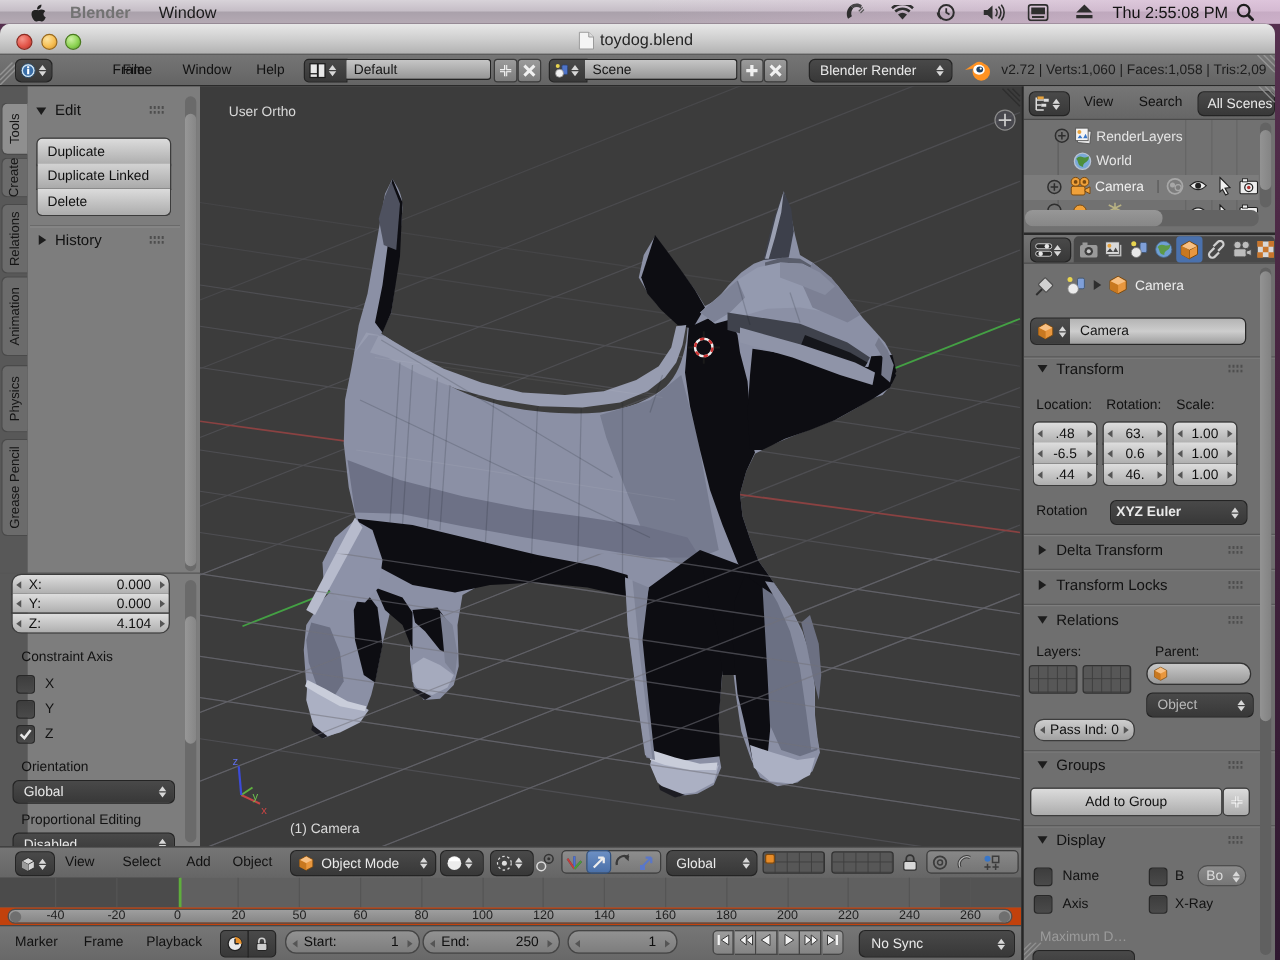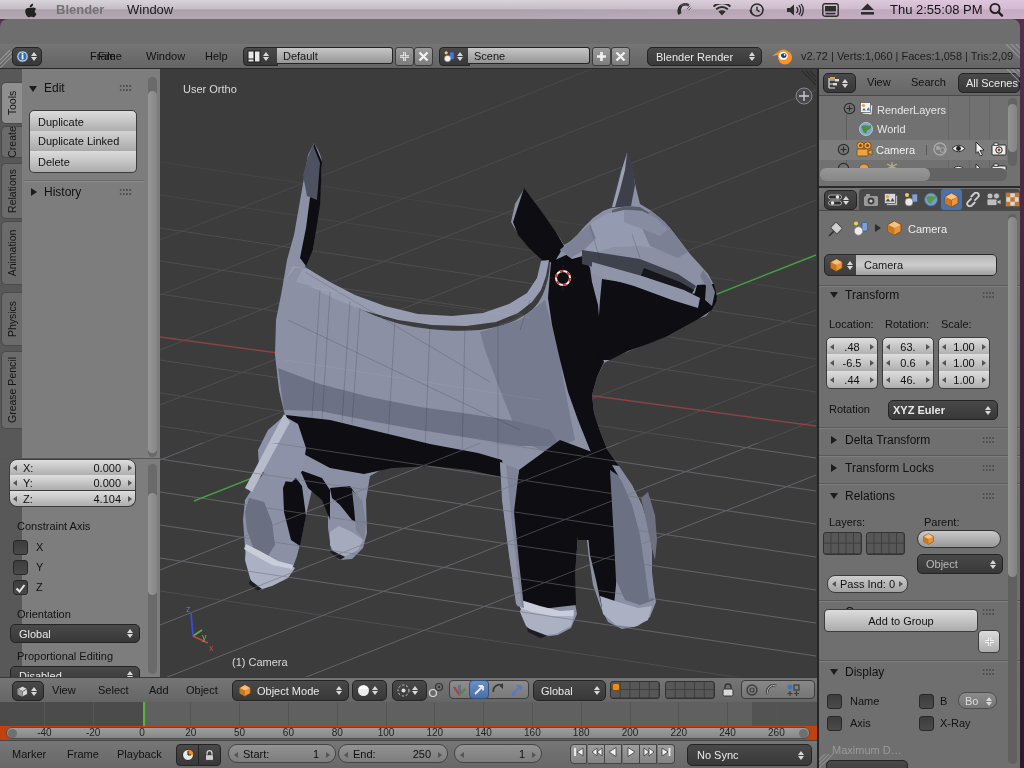--- a/index.html
+++ b/index.html
@@ -79,20 +79,34 @@
   </svg>
   <span class="abs" style="left:890px;top:2px;font-size:13px;color:#141414;">Thu 2:55:08 PM</span>
   <svg class="abs" style="left:988px;top:2px;" width="16" height="16" viewBox="0 0 16 16">
     <circle cx="7" cy="6.5" r="4.6" fill="none" stroke="#1e1e1e" stroke-width="1.8"></circle>
     <path d="M10.4 10 L14 13.6" stroke="#1e1e1e" stroke-width="2.4" stroke-linecap="round"></path>
   </svg>
 </div>
 
 <div class="abs" id="window" style="left:0;top:19px;width:1020px;height:749px;
  border-radius:8px 8px 0 0;background:#6e6e6e;overflow:hidden;">
+  <div class="abs" id="titlebar" style="left:0;top:0;width:1020px;height:24px;
+   background:linear-gradient(180deg,#e8e8e8,#cfcfcf 50%,#b2b2b2);border-bottom:1px solid #5d5d5d;">
+    <div class="abs" style="left:13px;top:8px;width:11px;height:11px;border-radius:50%;
+     background:radial-gradient(circle at 35% 30%,#f59489,#e3564a 55%,#b03026);border:0.5px solid #8c2b22;"></div>
+    <div class="abs" style="left:32.5px;top:8px;width:11px;height:11px;border-radius:50%;
+     background:radial-gradient(circle at 35% 30%,#fde3a0,#f6bf55 55%,#d29127);border:0.5px solid #99691d;"></div>
+    <div class="abs" style="left:52px;top:8px;width:11px;height:11px;border-radius:50%;
+     background:radial-gradient(circle at 35% 30%,#cdf0a4,#8ed454 55%,#58a02a);border:0.5px solid #4a7a1f;"></div>
+    <svg class="abs" style="left:462px;top:6px;" width="14" height="15" viewBox="0 0 14 15">
+      <path d="M1.5 0.8 H9 L12.8 4.6 V14.2 H1.5 Z" fill="#f4f4f4" stroke="#9a9a9a" stroke-width="0.8"></path>
+      <path d="M9 0.8 V4.6 H12.8" fill="#ddd" stroke="#9a9a9a" stroke-width="0.8"></path>
+    </svg>
+    <span class="abs" style="left:480px;top:5px;font-size:13px;color:#262626;">toydog.blend</span>
+  </div>
   <div class="abs" id="infobar" style="left:0;top:25px;width:1020px;height:24px;
    background:linear-gradient(180deg,#757575,#646464);border-bottom:1px solid #2a2a2a;">
     <svg class="abs" style="left:0;top:0;" width="14" height="24" viewBox="0 0 14 24">
       <path d="M0 16 L10 6 M0 20 L14 6 M0 24 L18 6" stroke="#9d9d9d" stroke-width="1.2" fill="none" opacity="0.8"></path>
     </svg>
     <div class="abs ddark" style="left:12px;top:3px;width:28px;height:17px;">
       <svg style="margin-left:3px;" width="13" height="13" viewBox="0 0 13 13">
         <circle cx="6.5" cy="6.5" r="5.6" fill="#cfe3f2" stroke="#30506e" stroke-width="0.8"></circle>
         <circle cx="6.5" cy="6.5" r="4.1" fill="#3a6ea8"></circle>
         <rect x="5.7" y="5" width="1.7" height="4.4" fill="#fff"></rect>
@@ -958,21 +972,21 @@
       </div>
       <div class="abs numf" style="left:8px;top:387px;width:79px;height:16px;border-radius:8px;background:linear-gradient(180deg,#cecece,#a2a2a2);">
         <span class="lt" style="margin-left:4px;"></span>
         <span style="margin-left:4px;">Pass Ind: 0</span>
         <span class="rt" style="position:absolute;right:4px;"></span>
       </div>
       <div class="abs" style="left:0;top:412px;width:201px;height:1px;background:#5a5a5a;box-shadow:0 1px 0 #7e7e7e;"></div>
       <span class="abs tD" style="left:11px;top:421px;border-top-color:#1c1c1c;"></span>
       <span class="abs ph" style="left:26px;top:417px;">Groups</span>
       <div class="abs grip" style="left:163px;top:420px;"></div>
-      <div class="abs btnl" style="left:5px;top:421px;width:152px;height:21px;border-radius:4px;justify-content:center;">Add to Group</div>
+      <div class="abs btnl" style="left:5px;top:442px;width:152px;height:21px;border-radius:4px;justify-content:center;">Add to Group</div>
       <div class="abs btnl" style="left:159px;top:442px;width:20px;height:21px;border-radius:4px;justify-content:center;">
         <svg width="13" height="13" viewBox="0 0 13 13">
             <path d="M6.5 2 V11 M2 6.5 H11" stroke="#fff" stroke-width="2.4"></path>
             <path d="M6.5 2 V11 M2 6.5 H11" stroke="#444" stroke-width="0.6" opacity="0.6"></path>
           </svg>
       </div>
       <div class="abs" style="left:0;top:472px;width:201px;height:1px;background:#5a5a5a;box-shadow:0 1px 0 #7e7e7e;"></div>
       <span class="abs tD" style="left:11px;top:481px;border-top-color:#1c1c1c;"></span>
       <span class="abs ph" style="left:26px;top:477px;">Display</span>
       <div class="abs grip" style="left:163px;top:480px;"></div>

